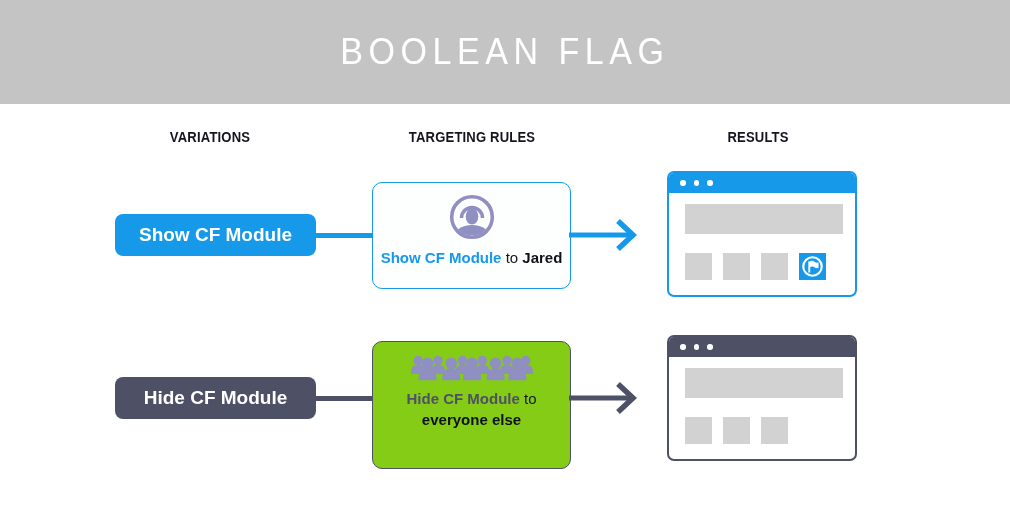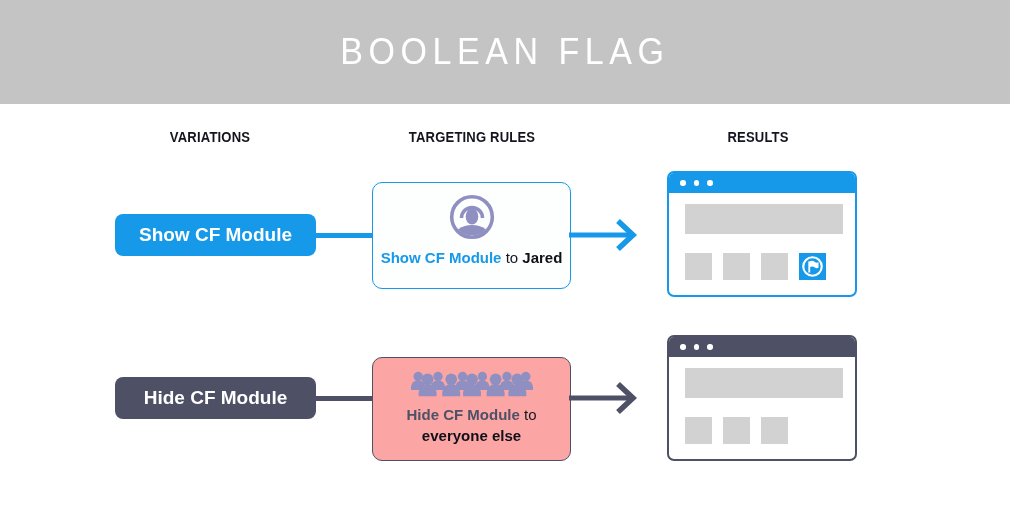--- a/index.html
+++ b/index.html
@@ -36,21 +36,21 @@
   
   .stub{position:absolute;left:316px;width:56px;height:5px;}
   .stub.blue{top:233px;background:#1699e9;}
   .stub.dark{top:396px;background:#4e5166;}
   
   .rule-card{
     position:absolute;left:372px;width:199px;border-radius:10px;
     display:flex;flex-direction:column;align-items:center;box-sizing:border-box;
   }
   .rule-card.blue{top:182px;height:107px;background:#fdfefe;border:1.5px solid #1699e9;}
-  .rule-card.dark{top:357px;height:104px;background:#fca5a5;border:1.5px solid #4e5166;}
+  .rule-card.dark{top:341px;height:128px;background:#84cc16;border:1.5px solid #4e5166;}
   .rule-icon{margin-top:10px;line-height:0;}
   .rule-text{font-size:15px;color:#16161f;text-align:center;margin-top:6px;line-height:21px;white-space:nowrap;}
   .rule-text .flag-blue{color:#1699e9;font-weight:700;}
   .rule-text .flag-dark{color:#4e5166;font-weight:700;}
   .rule-text .aud{font-weight:700;color:#101018;}
   .rule-card.dark .rule-text{margin-top:2px;}
   
   .arrow{position:absolute;left:569px;width:80px;height:36px;line-height:0;}
   .arrow.blue{top:217px;}
   .arrow.dark{top:380px;}

